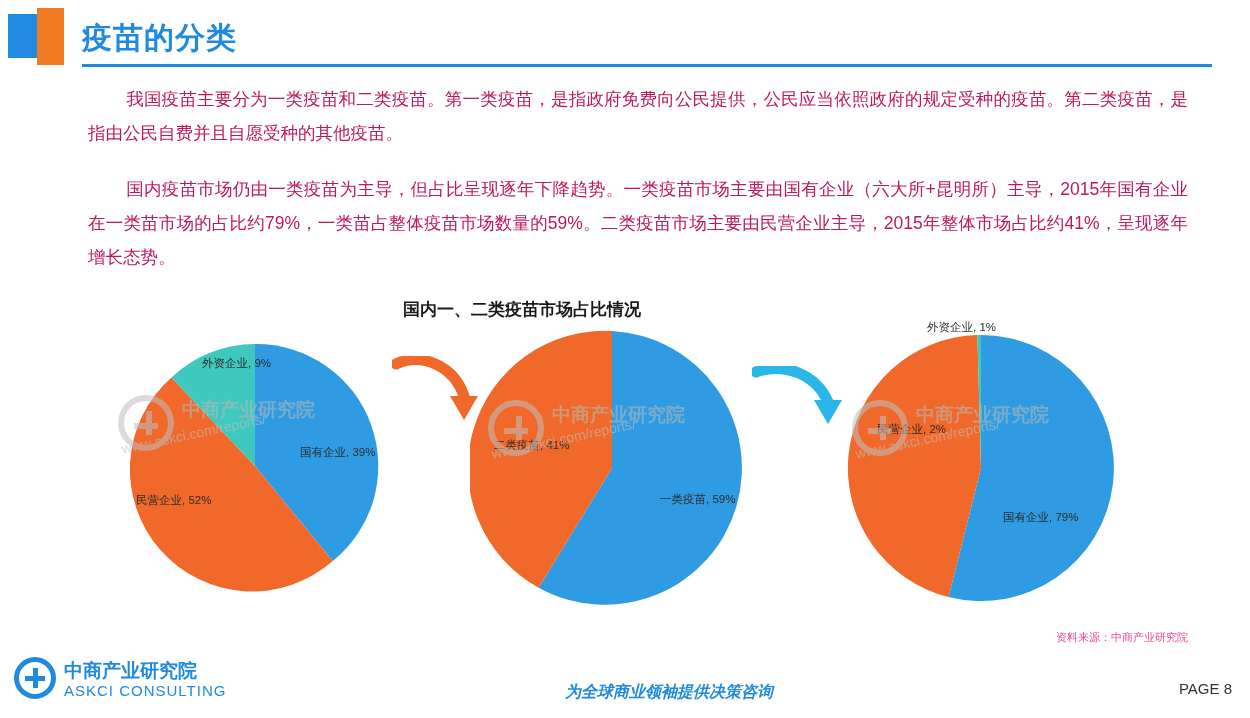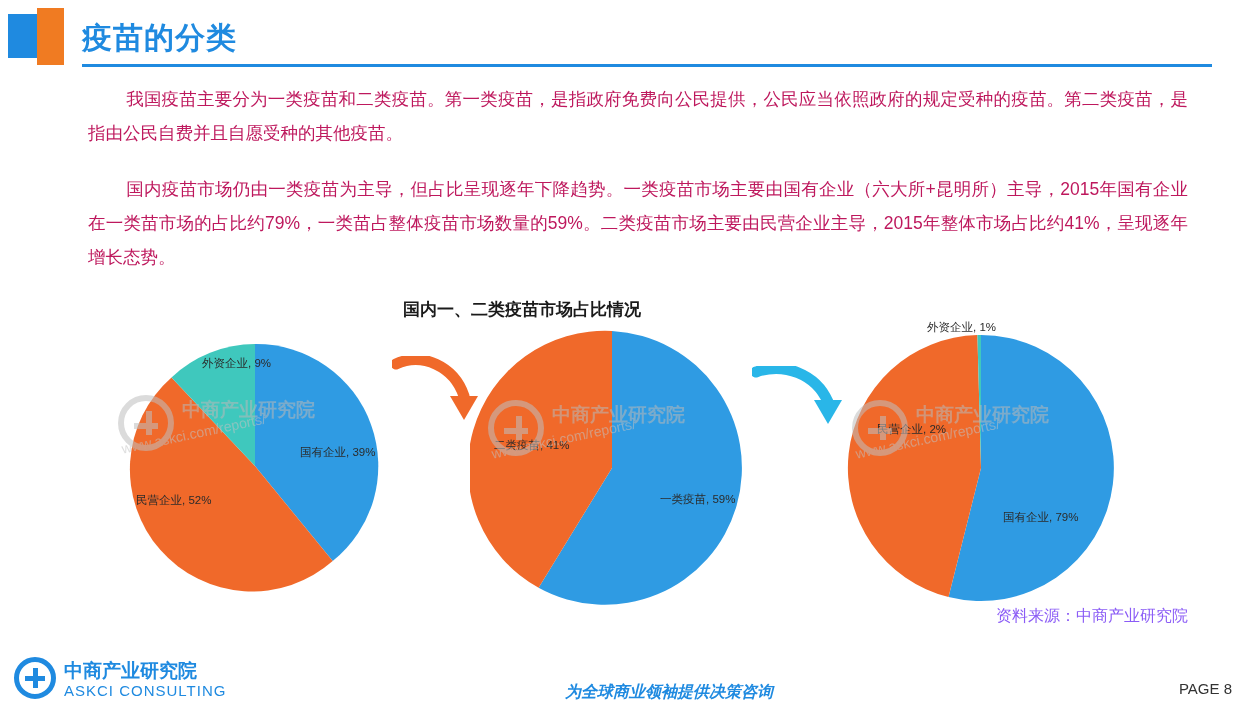--- a/index.html
+++ b/index.html
@@ -146,23 +146,23 @@
     left: 2px; top: 46px;
     font-size: 14px;
     color: #c2c2c2;
     white-space: nowrap;
     transform: rotate(-12deg);
     transform-origin: left top;
   }
   
   .source {
     position: absolute;
-    right: 62px; top: 606px;
-    font-size: 16px;
-    color: #8b5cf6;
+    right: 62px; top: 630px;
+    font-size: 11px;
+    color: #ec4899;
   }
   
   .footer-logo {
     position: absolute;
     left: 10px; top: 655px;
     width: 230px; height: 52px;
   }
   .logo-mark {
     position: absolute;
     left: 4px; top: 2px;

